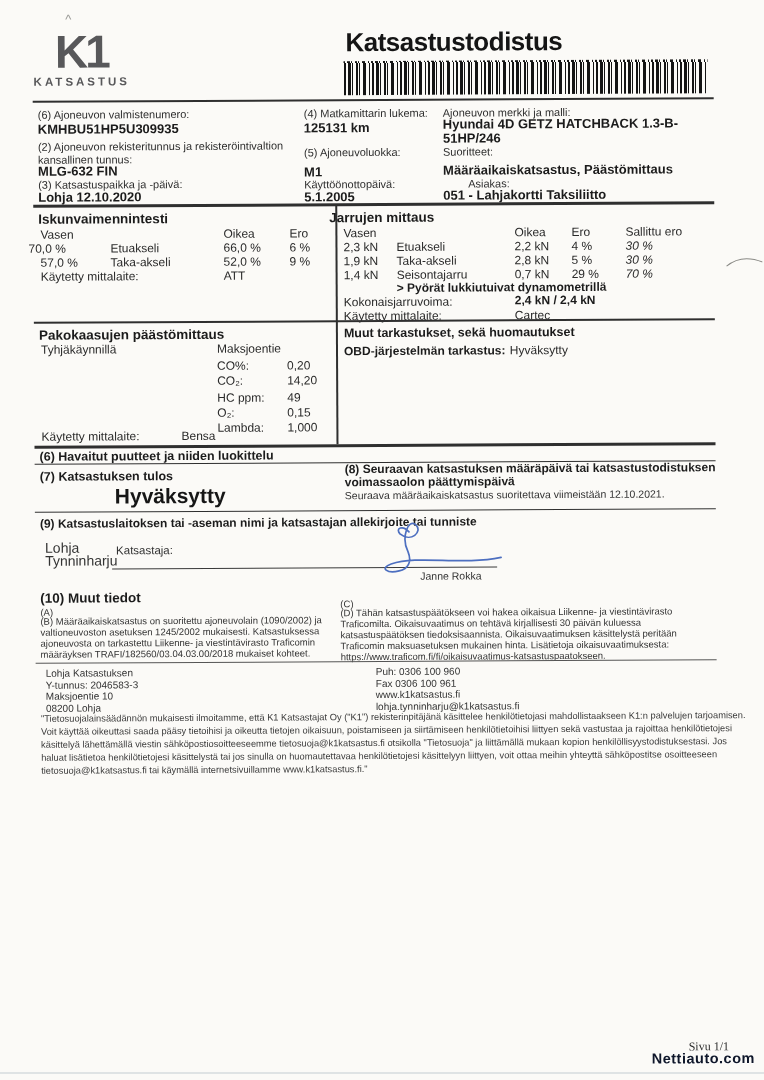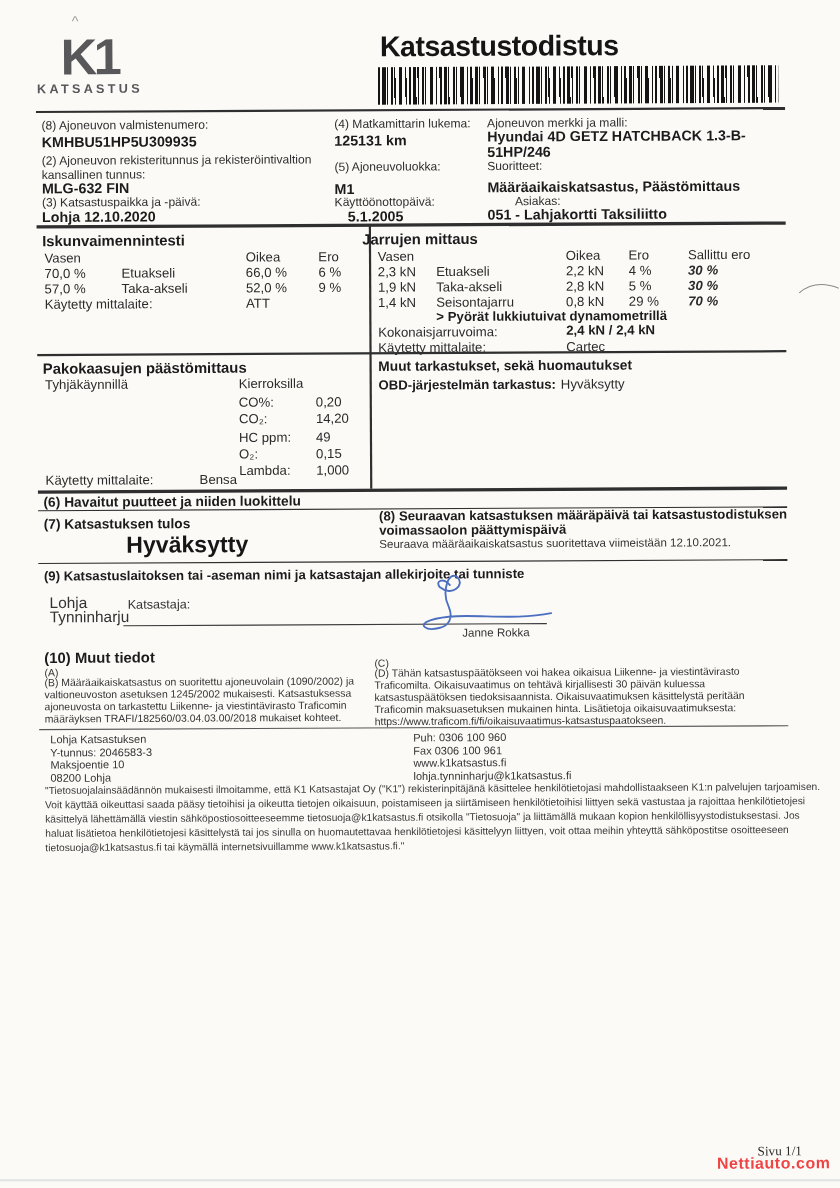--- a/index.html
+++ b/index.html
@@ -15,21 +15,21 @@
     position:absolute; inset:0;
     transform:rotate(-0.3deg);
     transform-origin:50% 50%;
   }
   .abs { position:absolute; }
   .lbl { font-size:11px; color:#2e2e2e; line-height:12.5px; }
   .val { font-size:13px; font-weight:bold; color:#1b1b1b; line-height:14px; }
   .sec-title { font-size:13.5px; font-weight:bold; color:#1b1b1b; }
   .cell { font-size:12px; color:#2a2a2a; line-height:13px; }
   .cellb { font-size:12px; font-weight:bold; color:#1b1b1b; line-height:13px; }
-  .ital { font-style:italic;font-weight:bold; }
+  .ital { font-style:italic; }
   .hr { position:absolute; left:35px; width:681px; background:#2f2f2f; }
   .hr-thick { height:2.5px; }
   .hr-med { height:2px; }
   .hr-thin { height:1.3px; }
   .vline { position:absolute; width:1.6px; background:#2f2f2f; }
   .logo-k1 {
     font-size:46px; font-weight:800; letter-spacing:-3px;
     color:#58585a; line-height:44px;
   }
   .logo-sub {
@@ -47,21 +47,21 @@
       #141414 15px 16px, transparent 16px 19px,
       #141414 19px 22px, transparent 22px 25px,
       #141414 25px 26px, transparent 26px 28px);
   }
   .small { font-size:9.5px; line-height:11px; color:#333; }
   .tiny { font-size:9.3px; line-height:13px; color:#3a3a3a; }
   .sig-line { position:absolute; height:1.3px; background:#3a3a3a; }
   .result-big { font-size:21px; font-weight:bold; color:#161616; }
   .serif { font-family:"Liberation Serif", serif; }
   .watermark {
-    font-size:14.5px; font-weight:bold; color:#ef4444;
+    font-size:14.5px; font-weight:bold; color:#0f172a;
     text-shadow:0 1px 0 #ffffff; letter-spacing:0.5px;
   }
   .pencil { color:#9a9a96; font-size:13px; }
   .edge-bottom { position:absolute; left:0; right:0; bottom:6px; height:2px; background:#dfe3e4; }
 </style>
 </head>
 <body>
 
 <div class="doc">
 
@@ -70,50 +70,50 @@
   <div class="abs" style="left:36px; top:28px; text-align:center; width:96px;">
     <div class="logo-k1">K1</div>
     <div class="logo-sub">KATSASTUS</div>
   </div>
 
   <div class="abs title" style="left:348px; top:27px;">Katsastustodistus</div>
   <div class="abs barcode" style="left:346px; top:61px; width:364px;"></div>
 
   <div class="hr hr-med" style="top:99px;"></div>
 
-  <div class="abs lbl" style="left:40px; top:107px;">(8) Ajoneuvon valmistenumero:</div>
+  <div class="abs lbl" style="left:40px; top:107px;">(6) Ajoneuvon valmistenumero:</div>
   <div class="abs val" style="left:40px; top:121px;">KMHBU51HP5U309935</div>
   <div class="abs lbl" style="left:40px; top:139px; width:262px;">(2) Ajoneuvon rekisteritunnus ja rekisteröintivaltion kansallinen tunnus:</div>
   <div class="abs val" style="left:40px; top:163px;">MLG-632 FIN</div>
   <div class="abs lbl" style="left:40px; top:177px;">(3) Katsastuspaikka ja -päivä:</div>
   <div class="abs val" style="left:40px; top:189px;">Lohja 12.10.2020</div>
 
   <div class="abs lbl" style="left:306px; top:107px;">(4) Matkamittarin lukema:</div>
   <div class="abs val" style="left:306px; top:121px;">125131 km</div>
   <div class="abs lbl" style="left:306px; top:146px;">(5) Ajoneuvoluokka:</div>
   <div class="abs val" style="left:306px; top:165px;">M1</div>
   <div class="abs lbl" style="left:306px; top:178px;">Käyttöönottopäivä:</div>
-  <div class="abs val" style="left:306px; top:190px;margin-left:12px;">5.1.2005</div>
+  <div class="abs val" style="left:306px; top:190px;">5.1.2005</div>
 
   <div class="abs lbl" style="left:445px; top:107px;">Ajoneuvon merkki ja malli:</div>
   <div class="abs val" style="left:445px; top:118px; width:258px;">Hyundai 4D GETZ HATCHBACK 1.3-B-51HP/246</div>
   <div class="abs lbl" style="left:445px; top:146px;">Suoritteet:</div>
   <div class="abs val" style="left:445px; top:164px;">Määräaikaiskatsastus, Päästömittaus</div>
   <div class="abs lbl" style="left:470px; top:178px;">Asiakas:</div>
   <div class="abs val" style="left:445px; top:189px;">051 - Lahjakortti Taksiliitto</div>
 
   <div class="hr hr-thick" style="top:203px;"></div>
   <div class="vline" style="left:337px; top:205px; height:239px;"></div>
 
   <div class="abs sec-title" style="left:40px; top:210px;">Iskunvaimennintesti</div>
   <div class="abs cell" style="left:42px;  top:227px;">Vasen</div>
   <div class="abs cell" style="left:225px; top:227px;">Oikea</div>
   <div class="abs cell" style="left:291px; top:227px;">Ero</div>
 
-  <div class="abs cell" style="left:42px;  top:241px;">70,0 %</div>
+  <div class="abs cell" style="left:30px;  top:241px;">70,0 %</div>
   <div class="abs cell" style="left:112px; top:241px;">Etuakseli</div>
   <div class="abs cell" style="left:225px; top:241px;">66,0 %</div>
   <div class="abs cell" style="left:291px; top:241px;">6 %</div>
 
   <div class="abs cell" style="left:42px;  top:255px;">57,0 %</div>
   <div class="abs cell" style="left:112px; top:255px;">Taka-akseli</div>
   <div class="abs cell" style="left:225px; top:255px;">52,0 %</div>
   <div class="abs cell" style="left:291px; top:255px;">9 %</div>
 
   <div class="abs cell" style="left:42px;  top:269px;">Käytetty mittalaite:</div>
@@ -132,35 +132,35 @@
   <div class="abs cell ital" style="left:627px; top:241px;">30 %</div>
 
   <div class="abs cell" style="left:345px; top:255px;">1,9 kN</div>
   <div class="abs cell" style="left:398px; top:255px;">Taka-akseli</div>
   <div class="abs cell" style="left:516px; top:255px;">2,8 kN</div>
   <div class="abs cell" style="left:573px; top:255px;">5 %</div>
   <div class="abs cell ital" style="left:627px; top:255px;">30 %</div>
 
   <div class="abs cell" style="left:345px; top:269px;">1,4 kN</div>
   <div class="abs cell" style="left:398px; top:269px;">Seisontajarru</div>
-  <div class="abs cell" style="left:516px; top:269px;">0,8 kN</div>
+  <div class="abs cell" style="left:516px; top:269px;">0,7 kN</div>
   <div class="abs cell" style="left:573px; top:269px;">29 %</div>
   <div class="abs cell ital" style="left:627px; top:269px;">70 %</div>
 
   <div class="abs cellb" style="left:398px; top:282px;">&gt; Pyörät lukkiutuivat dynamometrillä</div>
   <div class="abs cell" style="left:345px; top:296px;">Kokonaisjarruvoima:</div>
   <div class="abs cellb" style="left:516px; top:295px;">2,4 kN / 2,4 kN</div>
   <div class="abs cell" style="left:345px; top:310px;">Käytetty mittalaite:</div>
   <div class="abs cell" style="left:516px; top:310px;">Cartec</div>
 
   <div class="hr hr-med" style="top:320px;"></div>
 
   <div class="abs sec-title" style="left:40px; top:326px;">Pakokaasujen päästömittaus</div>
   <div class="abs cell" style="left:42px;  top:342px;">Tyhjäkäynnillä</div>
-  <div class="abs cell" style="left:218px; top:342px;">Kierroksilla</div>
+  <div class="abs cell" style="left:218px; top:342px;">Maksjoentie</div>
 
   <div class="abs cell" style="left:218px; top:359px;">CO%:</div>
   <div class="abs cell" style="left:288px; top:359px;">0,20</div>
   <div class="abs cell" style="left:218px; top:374px;">CO₂:</div>
   <div class="abs cell" style="left:288px; top:374px;">14,20</div>
   <div class="abs cell" style="left:218px; top:391px;">HC ppm:</div>
   <div class="abs cell" style="left:288px; top:391px;">49</div>
   <div class="abs cell" style="left:218px; top:406px;">O₂:</div>
   <div class="abs cell" style="left:288px; top:406px;">0,15</div>
   <div class="abs cell" style="left:218px; top:421px;">Lambda:</div>

